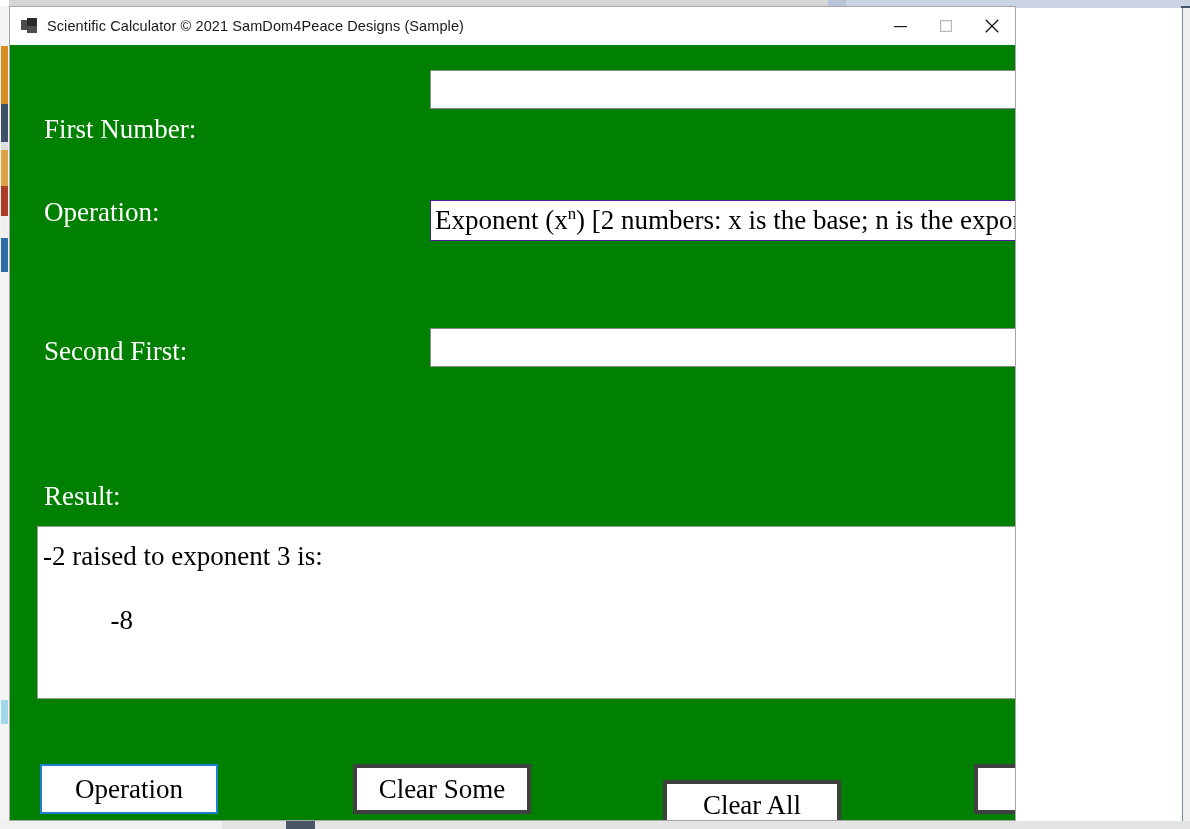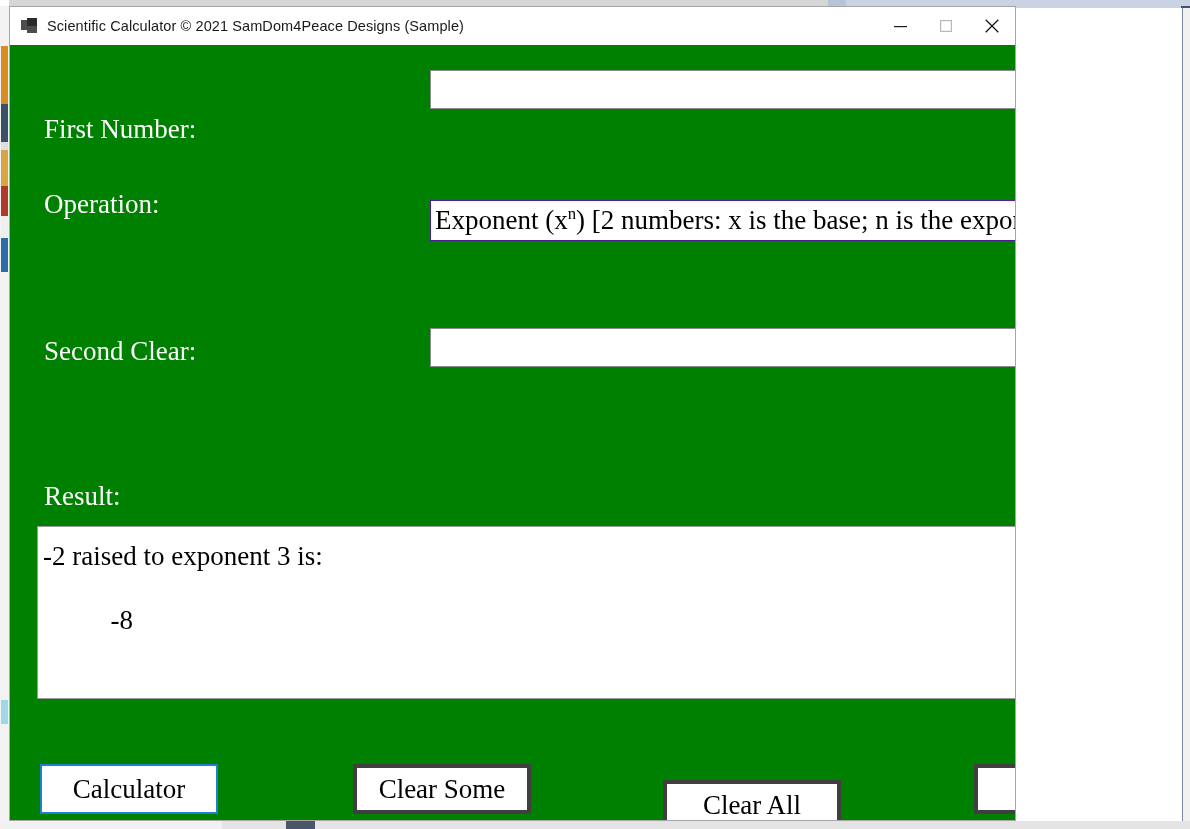--- a/index.html
+++ b/index.html
@@ -281,38 +281,38 @@
           <path d="M0.7 0.7 L13.3 13.3 M13.3 0.7 L0.7 13.3" stroke="#111111" stroke-width="1.25" fill="none"></path>
         </svg>
       </div>
     </div>
 
     <div id="content">
 
       <div class="field-label" style="left:34px; top:35px;margin-top:36px;">First Number:</div>
       <div class="text-input" style="left:420px; top:25px; width:727px; height:39px;" placeholder="">-2</div>
 
-      <div class="field-label" style="left:34px; top:146px;">Operation:</div>
+      <div class="field-label" style="left:34px; top:154px;">Operation:</div>
       <div id="operation-select" style="left:420px; top:155px; width:727px; height:41px;">
         <span id="operation-value">Exponent (x<sup>n</sup>) [2 numbers: x is the base; n is the exponent]</span>
         <span id="select-chevron">
           <svg width="13" height="8" viewBox="0 0 13 8">
             <path d="M1 1.5 L6.5 6.8 L12 1.5" stroke="#4a4a4a" stroke-width="1.05" fill="none"></path>
           </svg>
         </span>
       </div>
 
-      <div class="field-label" style="left:34px; top:293px;">Second Clear:</div>
+      <div class="field-label" style="left:34px; top:293px;">Second First:</div>
       <div class="text-input" style="left:420px; top:283px; width:727px; height:39px;" placeholder="">3</div>
 
       <div class="field-label" style="left:34px; top:438px;font-family:Liberation Serif, serif;">Result:</div>
       <div id="result-box" style="left:27px; top:481px; width:1119px; height:173px;">-2 raised to exponent 3 is:
 
           -8</div>
 
-      <div class="app-button focused" style="left:30px; top:719px; width:178px; height:50px;">Calculator</div>
+      <div class="app-button focused" style="left:30px; top:719px; width:178px; height:50px;">Operation</div>
       <div class="app-button" style="left:343px; top:719px; width:178px; height:50px;">Clear Some</div>
       <div class="app-button" style="left:653px; top:735px; width:178px; height:50px;">Clear All</div>
       <div class="app-button" style="left:964px; top:719px; width:178px; height:50px;">First</div>
 
     </div>
   </div>
 </div>
 
 </body></html>

